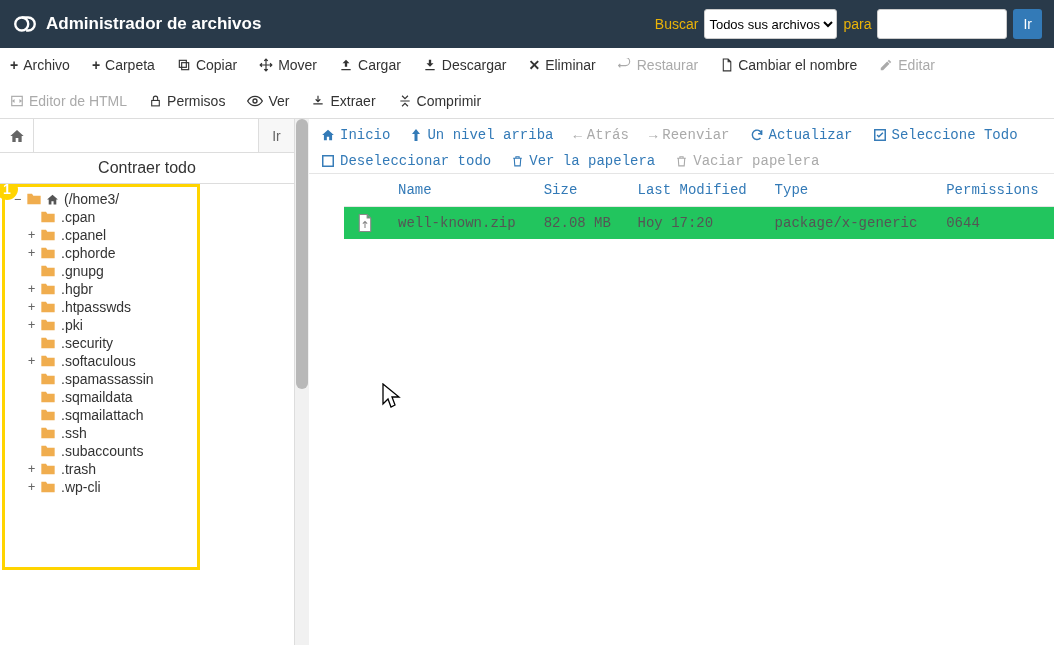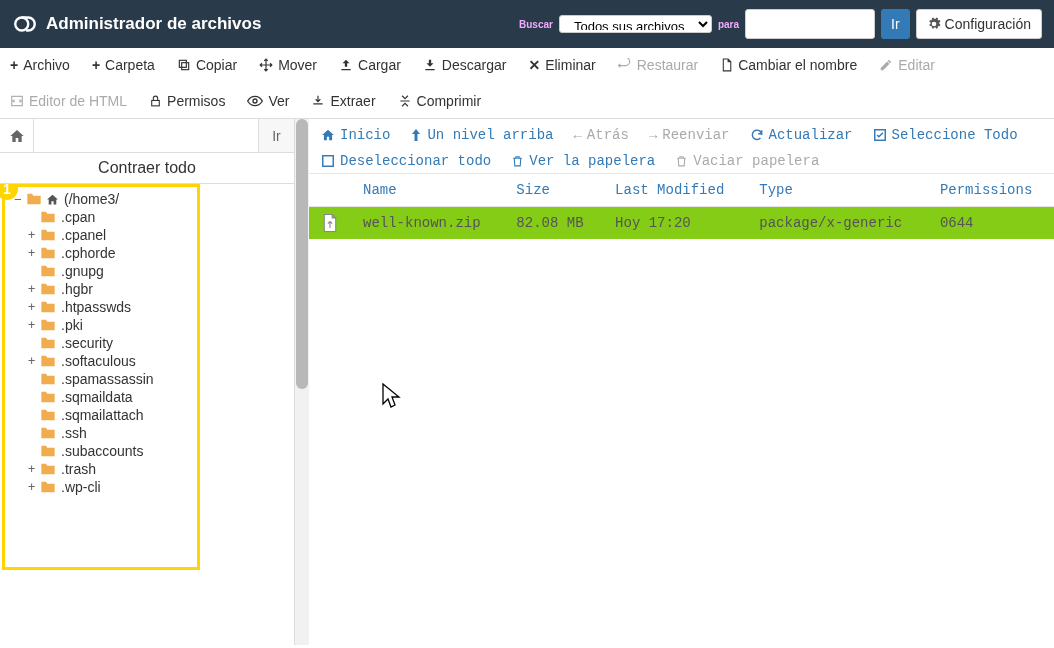--- a/index.html
+++ b/index.html
@@ -3,22 +3,22 @@
   <meta charset="utf-8">
   <style>
     * { margin: 0; padding: 0; box-sizing: border-box; }
     body { font-family: -apple-system, BlinkMacSystemFont, "Segoe UI", Arial, sans-serif; font-size: 14px; color: #333; overflow: hidden; }
     
     .header { background: #293a4a; color: #fff; height: 48px; display: flex; align-items: center; padding: 0 12px; justify-content: space-between; }
     .header-left { display: flex; align-items: center; gap: 8px; }
     .logo-icon { display:inline-flex; }
     .app-title { font-size: 17px; font-weight: 700; }
     .header-right { display: flex; align-items: center; gap: 6px; }
-    .search-label { font-size: 10px; color: #f0abfc; font-weight: bold; }
-    .search-select { height: 18px; border: 1px solid #ccc; border-radius: 3px; padding: 2px 10px; font-size: 13px; background:#fff; }
+    .search-label { font-size: 14px; color: #eab308; }
+    .search-select { height: 30px; border: 1px solid #ccc; border-radius: 3px; padding: 2px 0; font-size: 13px; background:#fff; }
     .search-input { height: 30px; border: 1px solid #ccc; border-radius: 3px; padding: 2px 8px; width: 130px; }
     .go-btn { height: 30px; background: #337ab7; color: #fff; border: none; border-radius: 3px; padding: 0 10px; cursor: pointer; font-size: 14px; }
     .settings-btn { height: 30px; background: #fff; color: #333; border: 1px solid #ccc; border-radius: 3px; padding: 0 10px; cursor: pointer; font-size: 14px; display: flex; align-items: center; gap: 4px; }
     
     .toolbar { background: #fff; border-bottom: 1px solid #ddd; padding: 6px 10px; display: flex; flex-wrap: wrap; gap: 14px 22px; }
     .toolbar-btn { color: #333; cursor: pointer; font-size: 14px; display: flex; align-items: center; gap: 5px; padding: 3px 0; }
     .toolbar-btn.disabled { color: #aaa; cursor: default; }
     .toolbar-icon { font-weight: bold; }
     
     .main { display: flex; height: calc(100vh - 48px - 74px); }
@@ -44,26 +44,26 @@
     
     .content { flex: 1; display: flex; flex-direction:column; position:relative; }
     .content-vscroll { width: 14px; background: #f1f1f1; position:absolute; left:0; top:0; bottom:0; }
     .content-vscroll-thumb { position:absolute; left:1px; top:0; width:12px; height:270px; border-radius:6px; background:#b8b8b8; }
     .content-inner { margin-left:14px; flex:1; display:flex; flex-direction:column;font-family:Liberation Mono, monospace; }
     
     .action-bar { padding: 8px 12px 4px; display: flex; flex-wrap: wrap; gap: 10px 20px; border-bottom: 1px solid #e5e5e5; }
     .action-link { color: #337ab7; cursor: pointer; font-size: 14px; display: inline-flex; align-items:center; gap:5px; }
     .action-link.disabled { color: #aaa; cursor: default; }
     
-    .file-area { flex:1; overflow:auto; }
+    .file-area { flex:1; overflow:auto;padding-left:35px; }
     .file-table { width: 100%; border-collapse: collapse; }
     .file-table th { text-align: left; padding: 8px 12px; font-weight: 400; color: #337ab7; font-size: 14px; border-bottom: 1px solid #e5e5e5; cursor:pointer; }
     .file-table td { padding: 6px 12px; font-size: 14px; color:#555; }
     .file-row { cursor:pointer; }
-    .file-row.selected { background: #84cc16; margin-left: 12px; }
+    .file-row.selected { background: #22c55e; margin-left: 12px; }
     .fico-folder { color:#f0ad4e; font-size:18px; }
     
     .cursor-img { position: fixed; pointer-events: none; z-index:100; }
     
     svg { display:block; }
   </style>
 </head>
 <body>
 
 <div class="header">
@@ -75,28 +75,20 @@
         </svg>
     </span>
     <span class="app-title">Administrador de archivos</span>
   </div>
   <div class="header-right">
     <span class="search-label">Buscar</span>
     <select class="search-select"><option>Todos sus archivos</option></select>
     <span class="search-label">para</span>
     <input class="search-input" type="text" style="">
     <button class="go-btn">Ir</button>
-    <button class="settings-btn">
-      <span>
-        <svg width="14" height="14" viewBox="0 0 24 24" fill="#555">
-            <path d="M12 8a4 4 0 100 8 4 4 0 000-8zm9 4l2 1-1 3-2-1a8 8 0 01-2 2l1 2-3 1-1-2a8 8 0 01-3 0l-1 2-3-1 1-2a8 8 0 01-2-2l-2 1-1-3 2-1a8 8 0 010-3l-2-1 1-3 2 1a8 8 0 012-2l-1-2 3-1 1 2a8 8 0 013 0l1-2 3 1-1 2a8 8 0 012 2l2-1 1 3-2 1a8 8 0 010 3z"></path>
-          </svg>
-      </span>
-      <span>Configuración</span>
-    </button>
   </div>
 </div>
 
 <div class="toolbar">
   <div class="toolbar-btn">
       <span class="toolbar-icon">+</span>
       <span>Archivo</span>
     </div>
   <div class="toolbar-btn">
       <span class="toolbar-icon">+</span>

